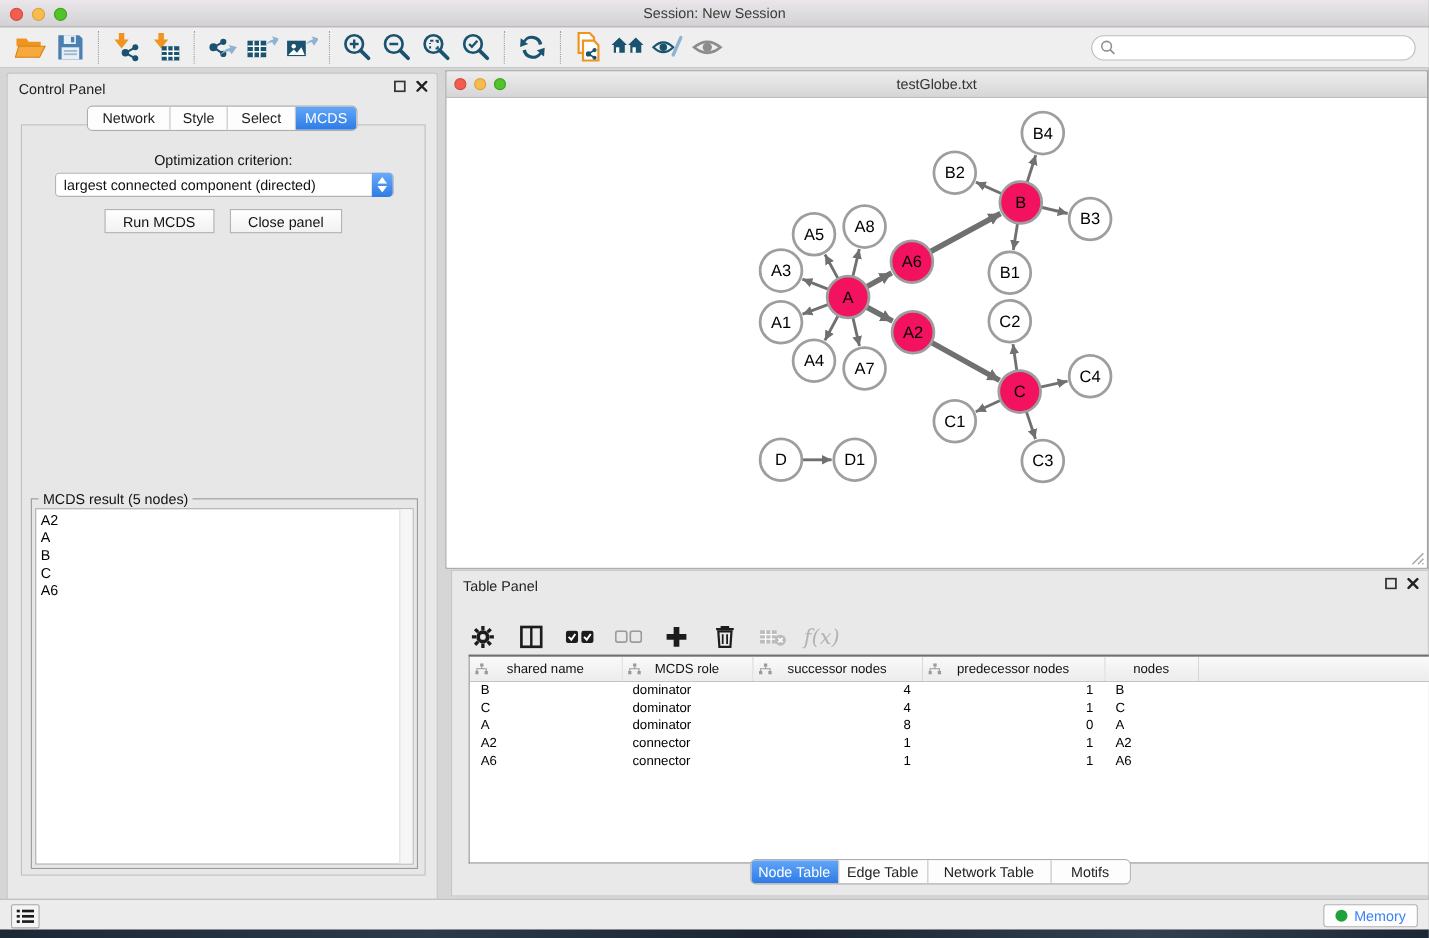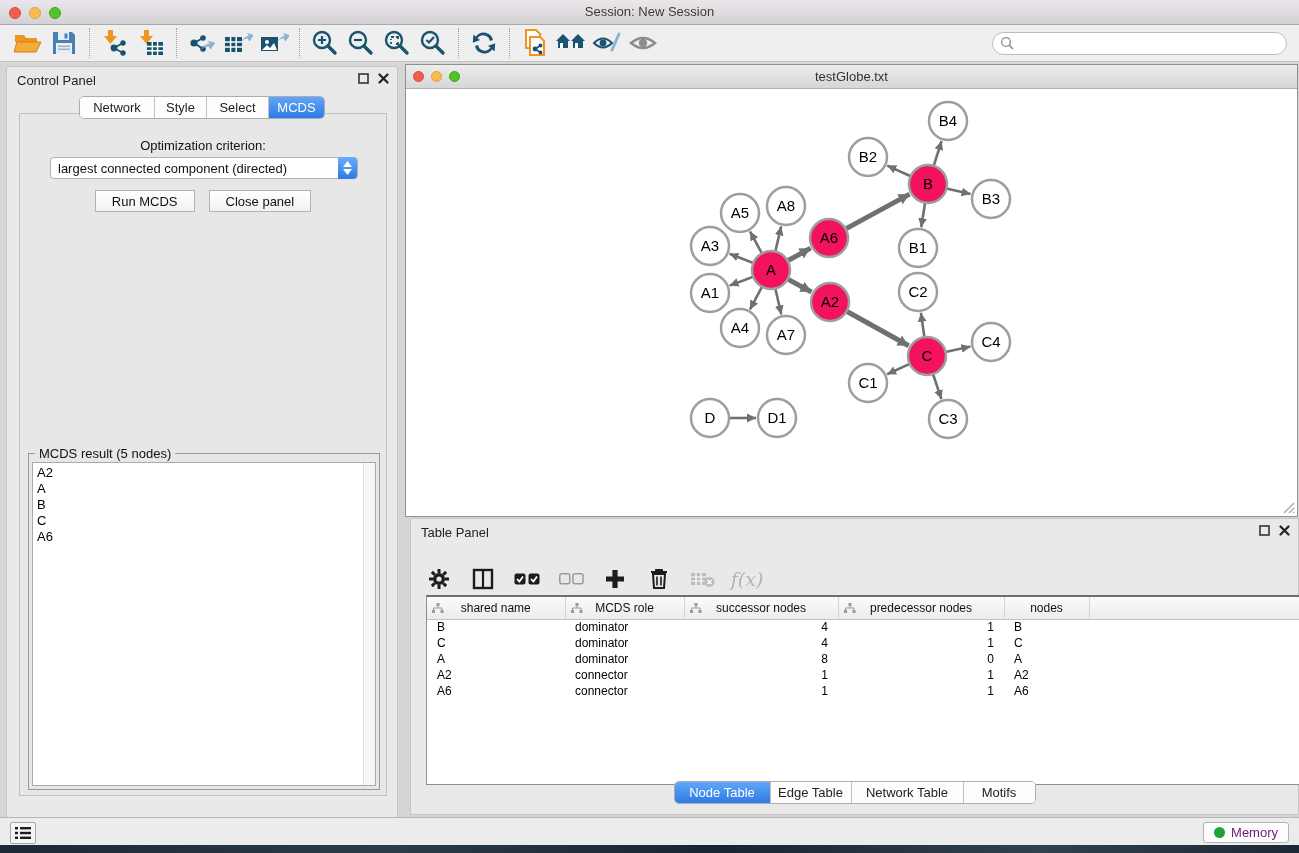--- a/index.html
+++ b/index.html
@@ -105,21 +105,21 @@
     background:#fff; overflow:hidden; }
 
   
   .statusbar { position:absolute; left:0; top:817px; width:100%; height:28px;
     background:#ececec; border-top:1px solid #b7b7b7; }
   .list-btn { position:absolute; left:10px; top:4px; width:26px; height:22px;
     background:#f5f5f5; border:1px solid #a8a8a8; border-radius:2px;
     display:flex; align-items:center; justify-content:center; }
   .memory-btn { position:absolute; right:10px; top:4px; height:21px;
     background:#fdfdfd; border:1px solid #b3b3b3; border-radius:3px;
-    display:flex; align-items:center; gap:6px; padding:0 10px; font-size:13px; color:#701a75; }
+    display:flex; align-items:center; gap:6px; padding:0 10px; font-size:13px; color:#3b82f6; }
   .mem-dot { width:11px; height:11px; border-radius:50%; background:#1ea33c; }
   .wallpaper { position:absolute; left:0; top:845px; width:100%; height:8px;
     background:linear-gradient(90deg,#1d2835,#2c3a4a 30%,#1a2430 55%,#32404f 80%,#1d2835); }
 </style>
 </head>
 <body>
 
 <div class="app">
 
   <div class="titlebar">
@@ -630,21 +630,21 @@
               <td class="num">1</td>
               <td class="num">1</td>
               <td>A6</td>
               <td></td>
             </tr>
           </tbody>
       </table>
     </div>
 
     <div class="tp-tabs">
-      <div class="seg active" style="width:95px">Node Table</div>
+      <div class="seg active" style="width:79px">Node Table</div>
       <div class="seg" style="width:81px">Edge Table</div>
       <div class="seg" style="width:112px">Network Table</div>
       <div class="seg" style="width:72px">Motifs</div>
     </div>
   </div>
 
   <div class="statusbar">
     <div class="list-btn">
       <svg width="16" height="14" viewBox="0 0 16 14">
         <g fill="#1c1c1c">

